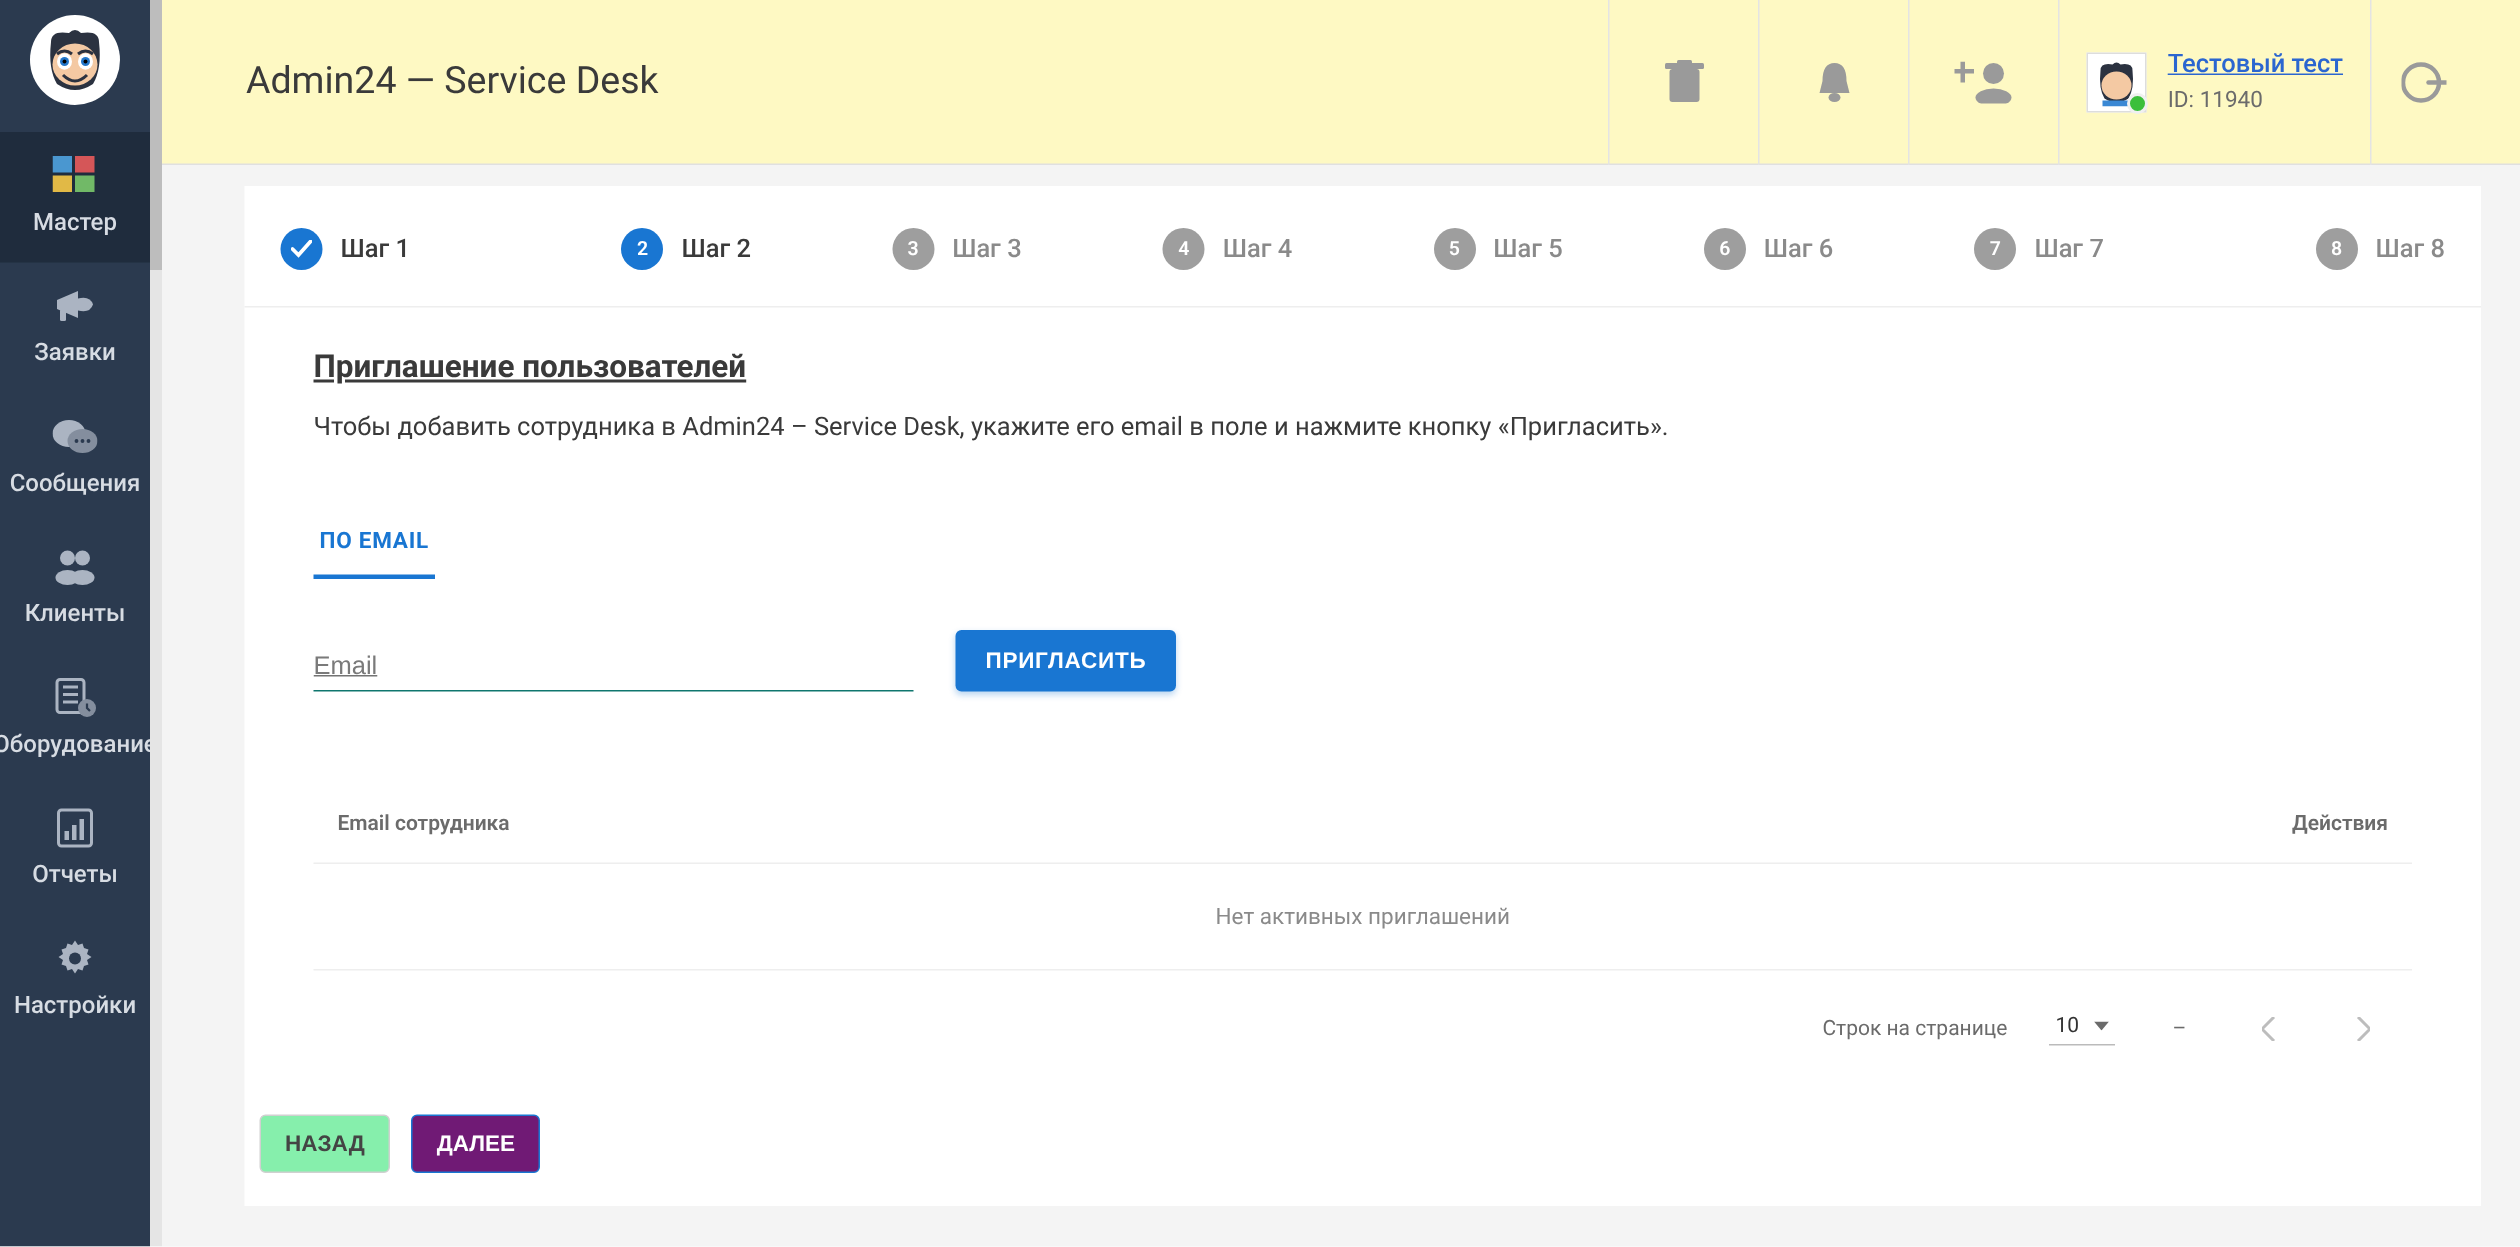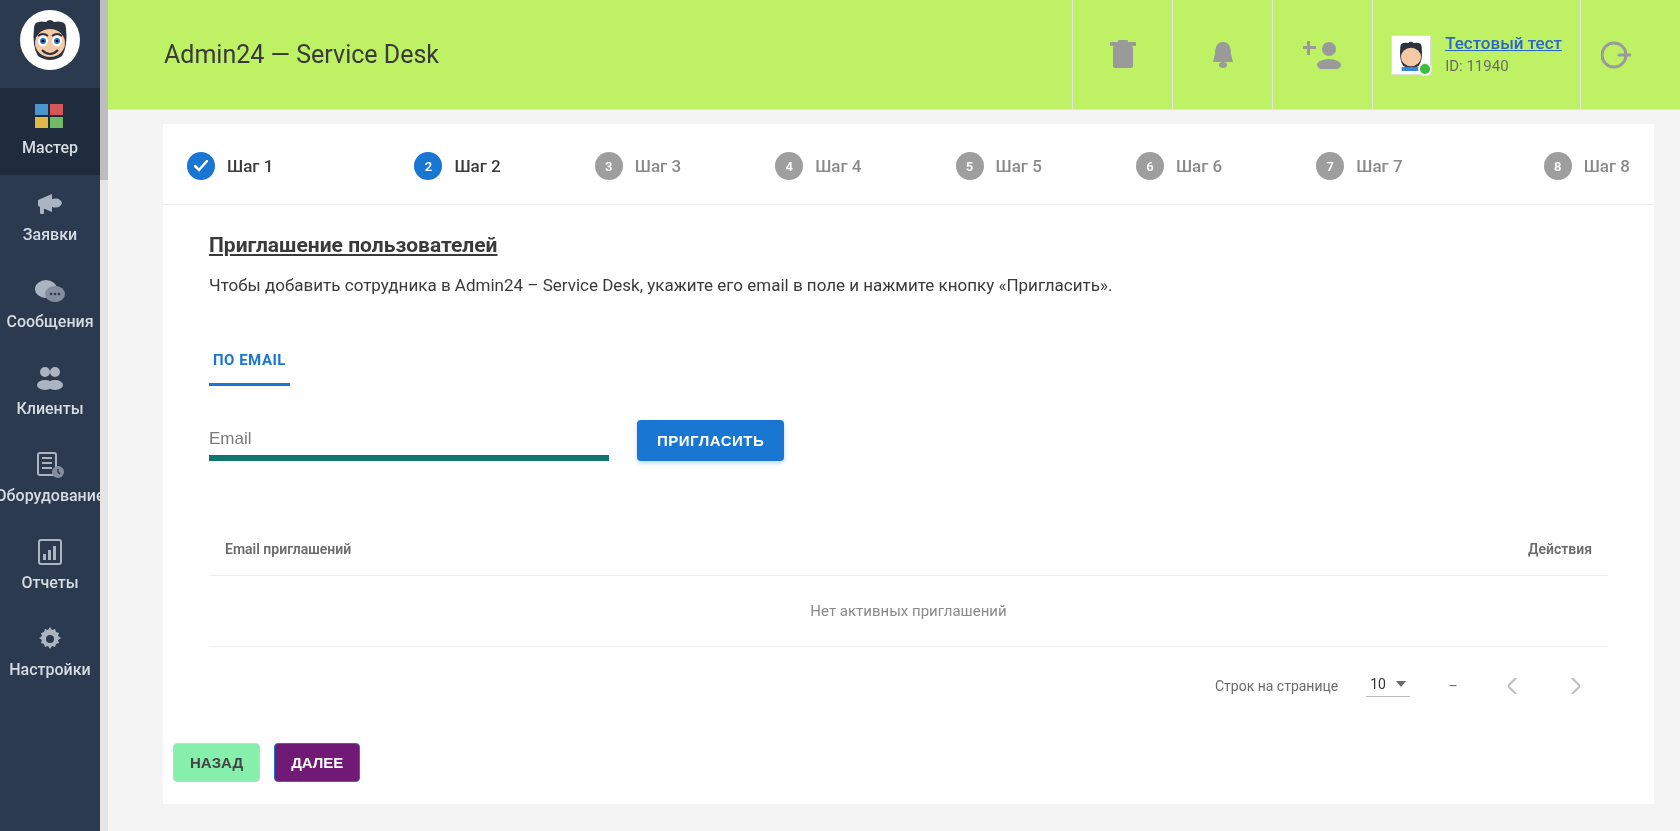--- a/index.html
+++ b/index.html
@@ -15,21 +15,21 @@
   .sidebar-item .sidebar-label { color: #d7dce3; font-weight: 500; }
 
   
   .sidebar-scroll { width: 8px; background: #e5e5e5; flex-shrink: 0; height: 100%; position: relative; }
   .sidebar-scroll::before{content:'';position:absolute;top:0;left:0;right:0;height:180px;background:#bdbdbd;}
 
   
   .main { flex: 1; display: flex; flex-direction: column; background: #f4f4f4; min-width: 0; }
 
   
-  .topbar { height: 110px; background: #bef264; display: flex; align-items: center; padding: 0 30px 0 56px; border-bottom: 1px solid #e0e0e0; }
+  .topbar { height: 110px; background: #fef9c3; display: flex; align-items: center; padding: 0 30px 0 56px; border-bottom: 1px solid #e0e0e0; }
   .topbar-title { font-size: 25px; color: #3a3a3a; flex: 1; }
   .top-actions { display: flex; align-items: center; gap: 0; }
   .top-action { width: 100px; height: 110px; display: flex; align-items: center; justify-content: center; border-left: 1px solid #e4e4e4; cursor: pointer; }
   .top-action.user { width: auto; padding: 0 18px; gap: 14px; justify-content: flex-start; }
   .user-avatar { width: 40px; height: 40px; border: 1px solid #ddd; background: #fff; position: relative; display:flex;align-items:center;justify-content:center; }
   .user-avatar::after{content:'';position:absolute;right:-2px;bottom:-2px;width:10px;height:10px;background:#3bbf3b;border-radius:50%;border:2px solid #f0f0f0;}
   .user-texts { display: flex; flex-direction: column; line-height: 1.4; }
   .user-name { color: #2b66d0; text-decoration: underline; font-size: 17px; font-weight: 500; }
   .user-id { color: #6b6b6b; font-size: 15px; }
   .topbar-right { width: 70px; height: 110px; display: flex; align-items: center; justify-content: center; border-left: 1px solid #e4e4e4; }
@@ -52,21 +52,21 @@
 
   
   .panel { padding: 28px 46px 10px 46px; }
   .panel h3 { font-size: 21px; font-weight: 700; color: #3a3a3a; margin-bottom: 16px; text-decoration: underline; }
   .panel-desc { font-size: 17px; color: #3a3a3a; line-height: 1.5; margin-bottom: 40px; }
 
   .tab-row { display: flex; gap: 24px; border-bottom: none; margin-bottom: 34px; }
   .tab { padding: 12px 4px 14px; font-size: 15px; font-weight: 700; letter-spacing: .5px; color: #1976d2; border-bottom: 3px solid #1976d2; cursor: pointer; }
 
   .invite-row { display: flex; align-items: flex-end; gap: 28px; margin-bottom: 80px; }
-  .email-input { width: 400px; border: none; border-bottom: 6px solid #0f766e; font-size: 17px; padding: 6px 0; background: transparent; color: #737373; outline: none; }
+  .email-input { width: 400px; border: none; border-bottom: 1px solid #0f766e; font-size: 17px; padding: 6px 0; background: transparent; color: #737373; outline: none; text-decoration: underline; }
   .email-input::placeholder { color: #7a7a7a; }
   .invite-btn { background: #1976d2; color: #fff; font-size: 15px; font-weight: 700; letter-spacing: .5px; border: none; border-radius: 4px; padding: 12px 20px; cursor: pointer; box-shadow: 0 2px 4px rgba(25,118,210,.3); }
 
   
   .table-head { display: flex; justify-content: space-between; padding: 0 16px 18px 16px; font-size: 14px; color: #6b6b6b; font-weight: 600; border-bottom: 1px solid #eee; }
   .table-empty { text-align: center; color: #8a8a8a; font-size: 15px; padding: 26px 0; border-bottom: 1px solid #eee; }
   .table-footer { display: flex; justify-content: flex-end; align-items: center; gap: 28px; padding: 22px 16px 10px; font-size: 14px; color: #6b6b6b; }
   .rows-select { display: flex; align-items: center; gap: 10px; border-bottom: 1px solid #bbb; padding: 2px 4px 4px; color:#333; cursor:pointer;}
   .page-range { min-width: 30px; text-align: center; }
   .pager-btn { width: 34px; height: 34px; display: flex; align-items: center; justify-content: center; color: #9e9e9e; cursor: pointer; }
@@ -277,21 +277,21 @@
           <div class="tab-row">
             <div class="tab">ПО EMAIL</div>
           </div>
 
           <div class="invite-row">
             <input class="email-input" placeholder="Email" style="">
             <button class="invite-btn">ПРИГЛАСИТЬ</button>
           </div>
 
           <div class="table-head">
-            <span>Email приглашений</span>
+            <span>Email сотрудника</span>
             <span>Действия</span>
           </div>
           <div class="table-empty">Нет активных приглашений</div>
           <div class="table-footer">
             <span>Строк на странице</span>
             <div class="rows-select">
               <span>10</span>
               <svg width="10" height="6" viewBox="0 0 10 6">
                   <path d="M0 0 L5 6 L10 0 Z" fill="#6b6b6b"></path>
                 </svg>

